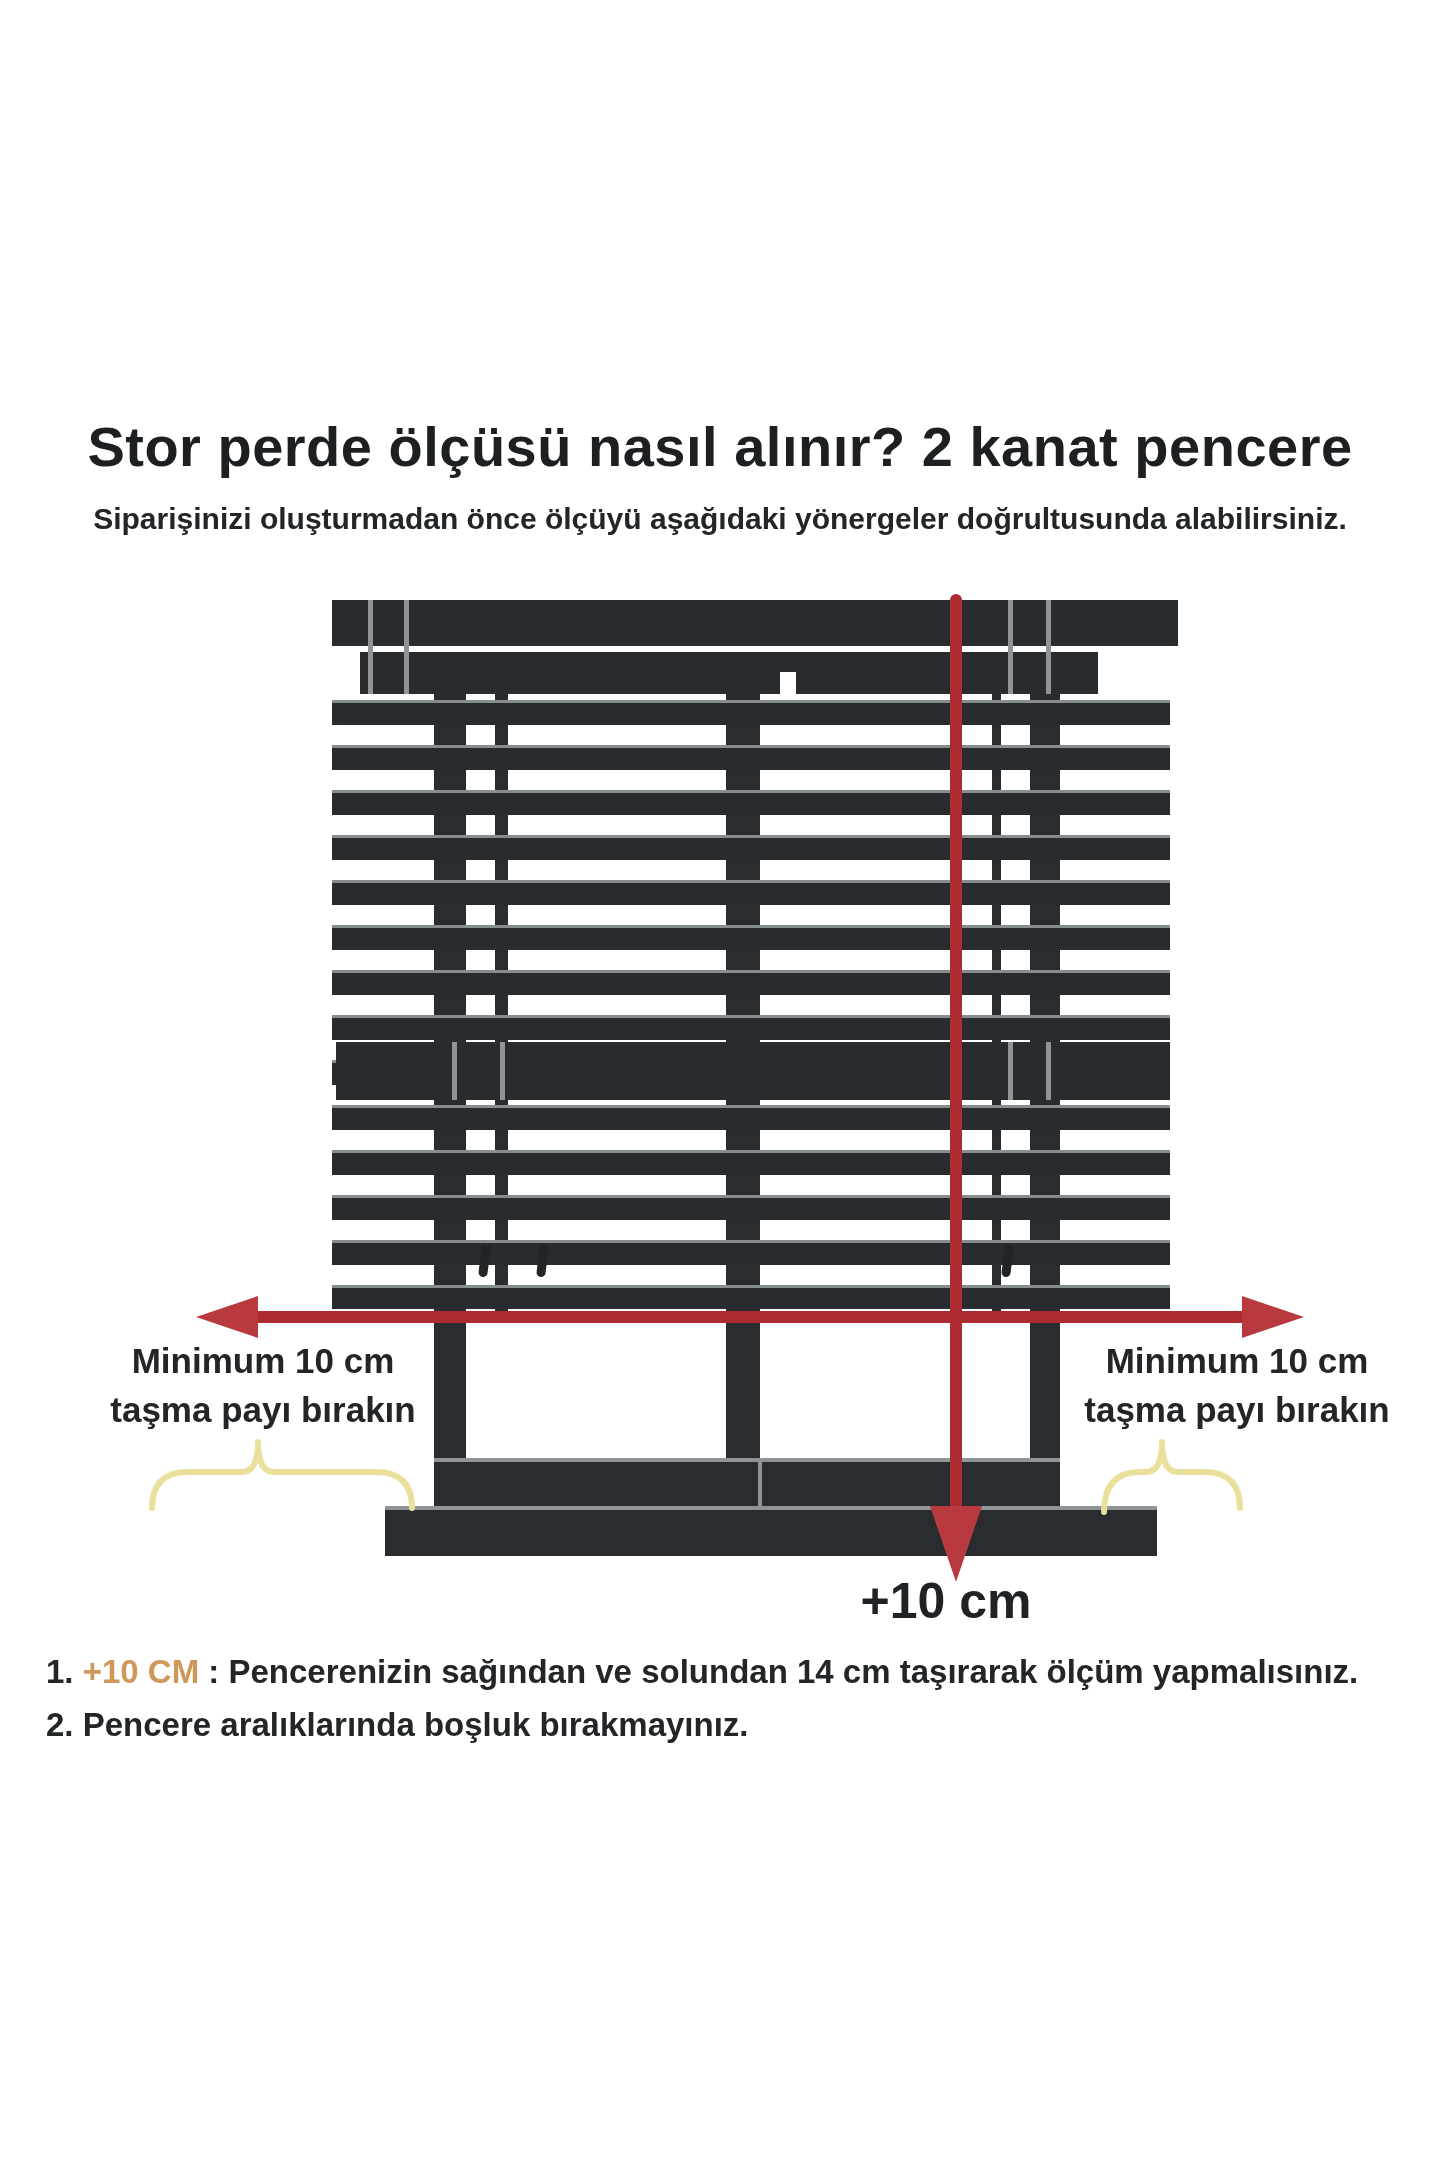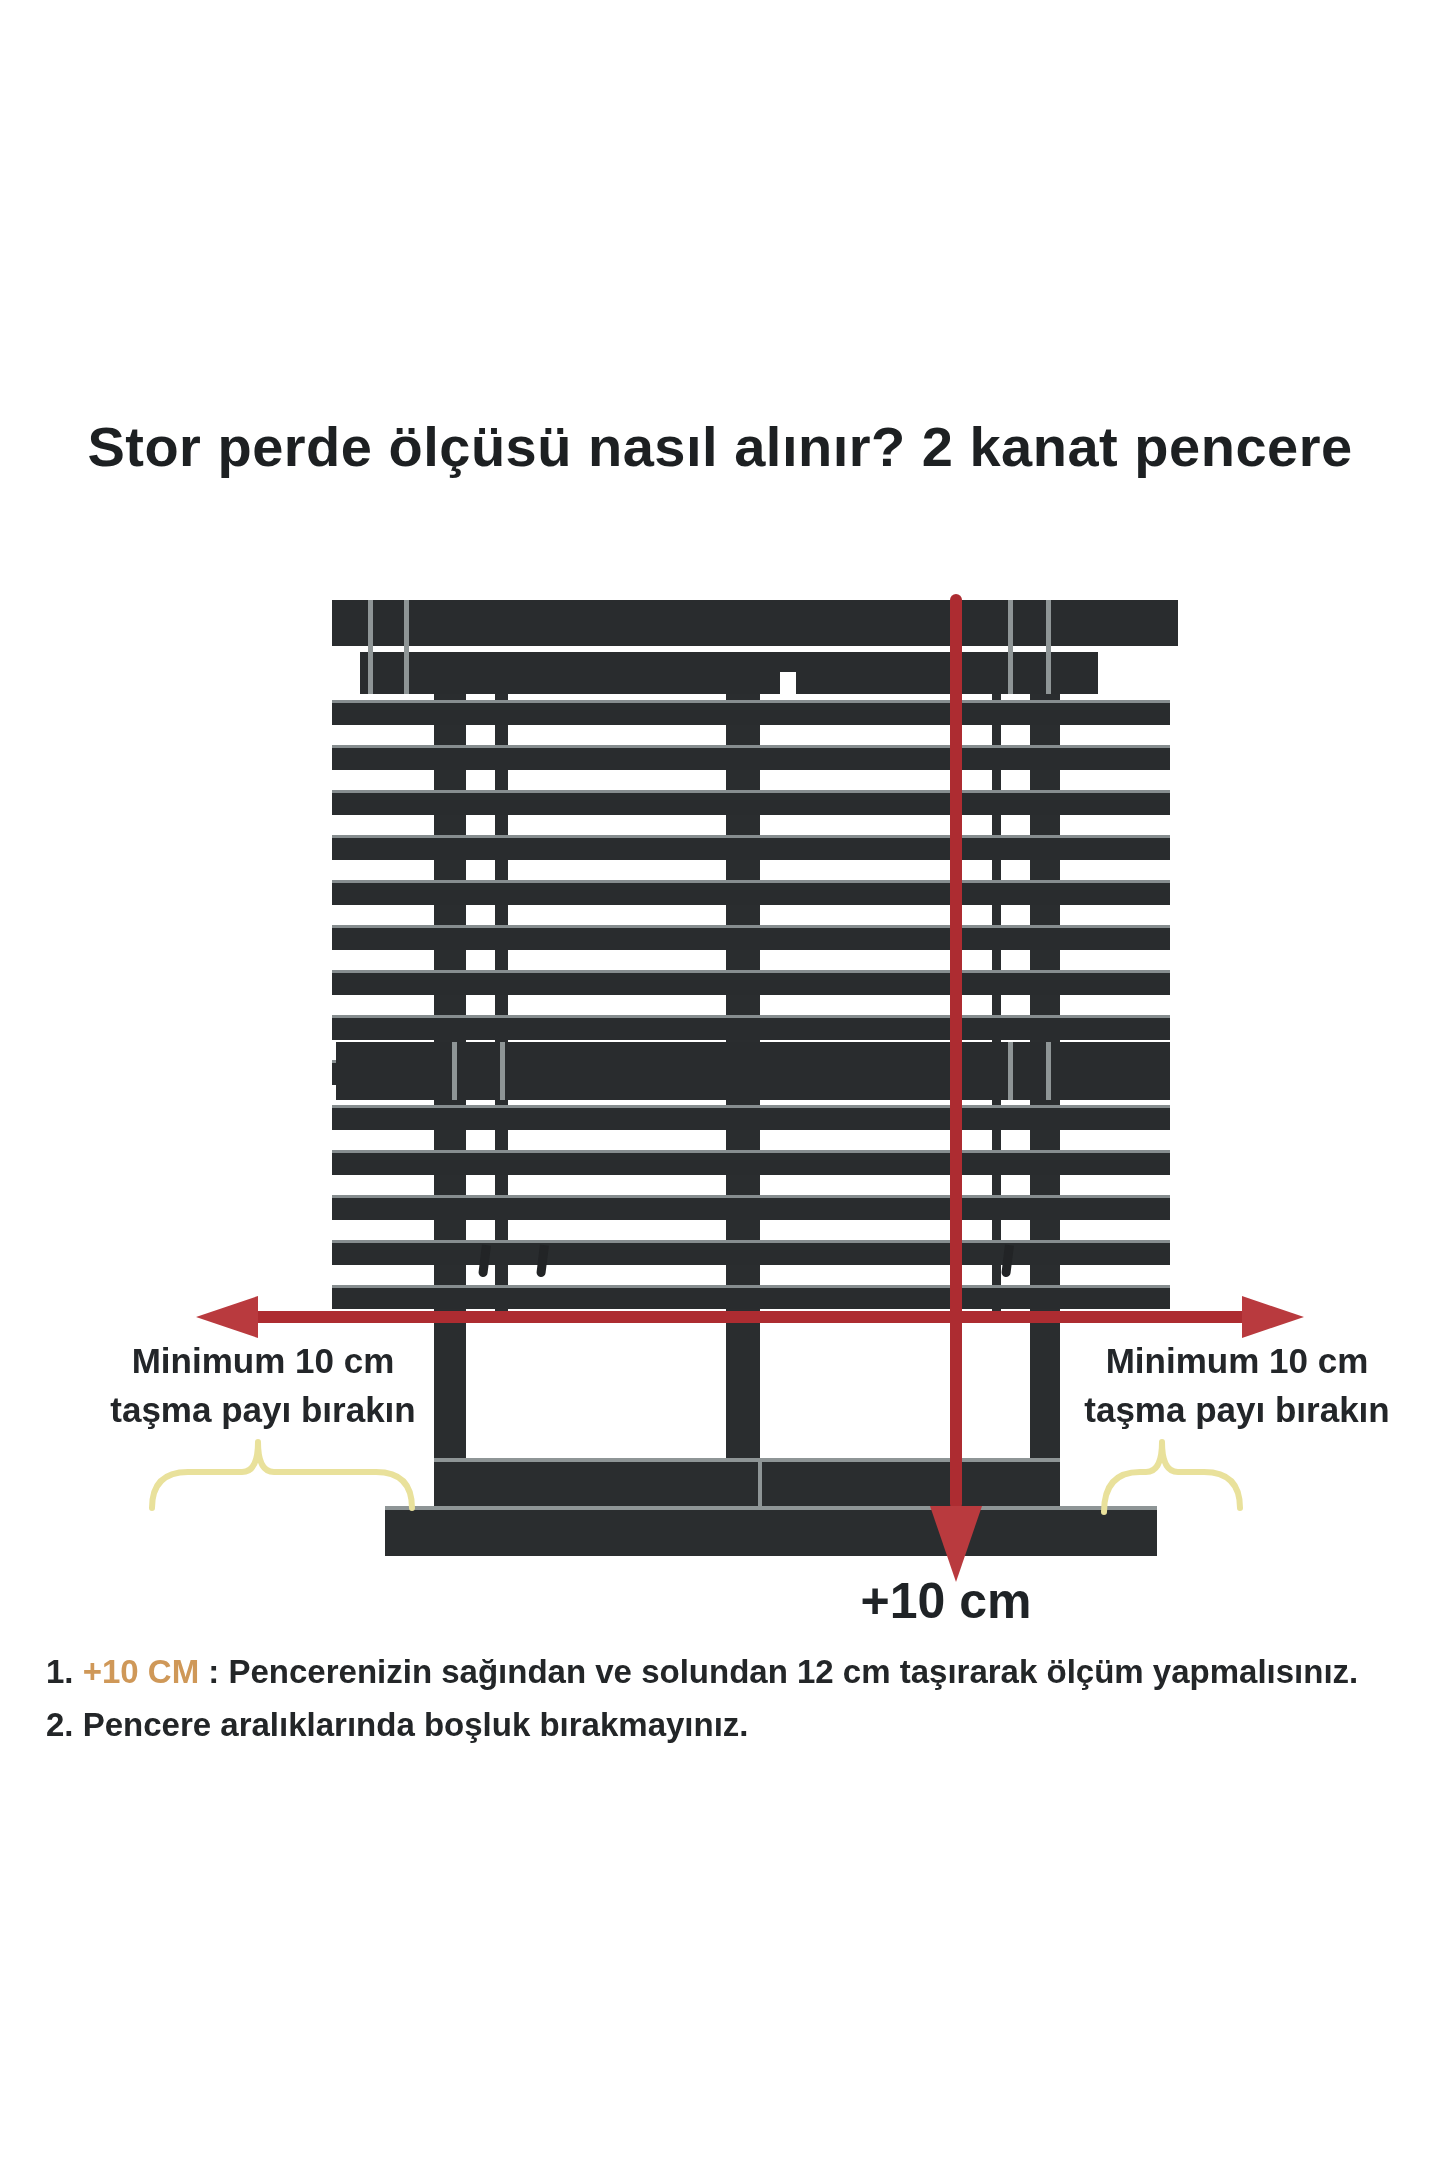--- a/index.html
+++ b/index.html
@@ -82,20 +82,21 @@
   .instr-highlight{font-weight:600;}
 
   svg{display:block;}
 </style>
 </head>
 <body>
 
 <div class="canvas">
 
   <div class="abs title">Stor perde ölçüsü nasıl alınır? 2 kanat pencere</div>
+  <div class="abs subtitle">Siparişinizi oluşturmadan önce ölçüyü aşağıdaki yönergeler doğrultusunda alabilirsiniz.</div>
 
   <div>
 
     <div class="abs post jamb-left"></div>
     <div class="abs post stile-left"></div>
     <div class="abs post mullion"></div>
     <div class="abs post stile-right"></div>
     <div class="abs post jamb-right"></div>
     <div class="abs bottom-rail"></div>
     <div class="abs rail-slit"></div>
@@ -142,20 +143,20 @@
     <div class="abs measure-label right">
       <div>Minimum 10 cm</div>
       <div>taşma payı bırakın</div>
     </div>
     <div class="abs plus10">+10 cm</div>
   </div>
 
   <div class="abs instructions">
     <div>
       <span>1.</span>
-      <span class="instr-highlight" style="color:#cf9858">+10 CM</span><span> : Pencerenizin sağından ve solundan 12 cm taşırarak ölçüm yapmalısınız.</span>
+      <span class="instr-highlight" style="color:#cf9858">+10 CM</span><span> : Pencerenizin sağından ve solundan 14 cm taşırarak ölçüm yapmalısınız.</span>
     </div>
     <div>
       <span>2.</span><span> Pencere aralıklarında boşluk bırakmayınız.</span>
     </div>
   </div>
 
 </div>
 
 </body></html>

